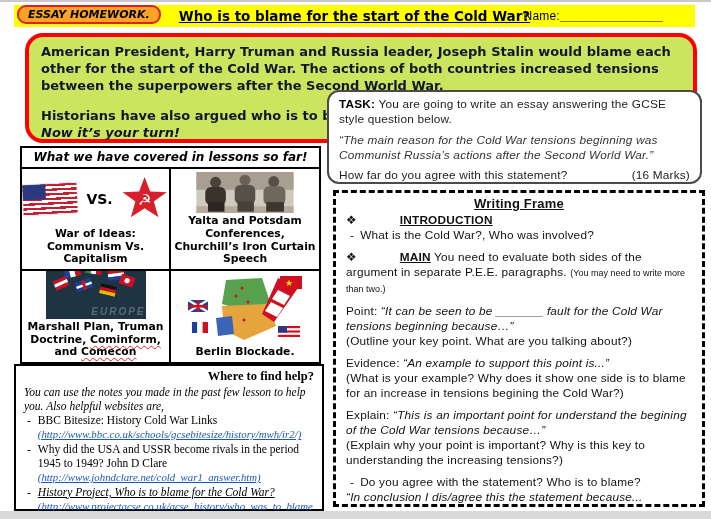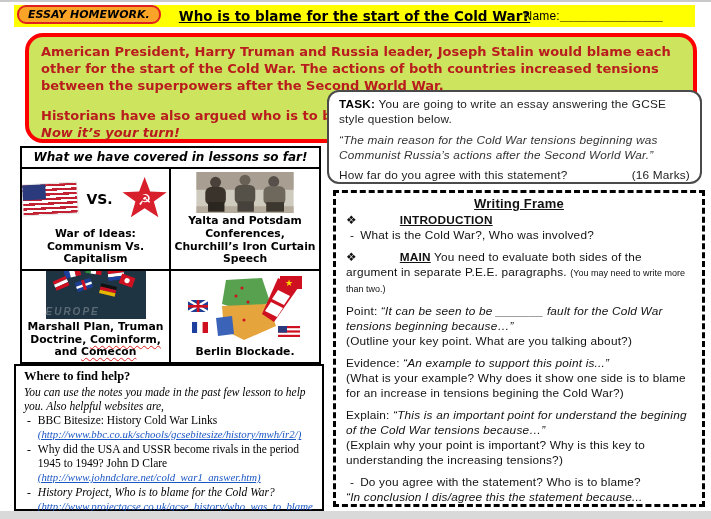--- a/index.html
+++ b/index.html
@@ -21,21 +21,21 @@
     position:absolute; left:140px; right:140px; top:3px; text-align:center;
     font:bold 13.5px "DejaVu Sans", sans-serif; text-decoration:underline; color:#000;
   }
   .name-line { position:absolute; right:32px; top:4px; font:12px "Liberation Sans", sans-serif; color:#000; letter-spacing:.2px; }
   .name-line .nm-underline { font-weight:bold; }
 
   
   .intro-box {
     position:absolute; left:25px; top:31px; width:672px; height:110px;
     background:#cde45f; border:4px solid #fe0000; border-radius:18px;
-    padding:7px 12px; font:600 13px/1.3 "DejaVu Sans", sans-serif; color:#b91c1c;
+    padding:7px 12px; font:600 13px/1.3 "DejaVu Sans", sans-serif; color:#0f172a;
   }
   .intro-box .p2 { margin-top:13px; }
   .intro-box .p3 { font-style:italic; }
 
   
   .task-box {
     position:absolute; left:327px; top:88px; width:375px; height:94px;
     background:#ffffff; border:2px solid #4a4a4a; border-radius:12px;
     padding:5px 10px; font:11.8px/1.27 "Liberation Sans", sans-serif; color:#222; letter-spacing:.2px;
     z-index:5;
@@ -68,36 +68,36 @@
     background:repeating-linear-gradient(180deg,#c22033 0 2.3px,#ffffff 2.3px 4.6px);
     box-shadow:0 0 0 1px rgba(0,0,0,.12); }
   .usflag .canton { position:absolute; left:0; top:0; width:23px; height:15px; background:#2b3a7d; }
   .vs-label { font:bold 14px "DejaVu Sans", sans-serif; }
   .star { width:46px; height:44px; background:#d8202c; display:flex; align-items:center; justify-content:center;
     clip-path:polygon(50% 0%,62% 33%,98% 35%,70% 56%,80% 92%,50% 71%,20% 92%,30% 56%,2% 35%,38% 33%); }
   .star span { color:#fff; font-size:15px; margin-top:3px; }
 
   .photo-wrap, .map-wrap, .marshall-wrap { display:block; margin-bottom:2px; }
   .marshall-wrap { position:relative; width:100px; height:60px; background:#1f3442; }
-  .europe-label { position:absolute; left:0; right:0; bottom:2px; text-align:left;
+  .europe-label { position:absolute; left:0; right:0; bottom:2px; text-align:right;
     font:italic bold 10px "Liberation Sans", sans-serif; color:#5a6b75; letter-spacing:2px; }
 
   
   .help-box {
     position:absolute; left:14px; top:362px; width:310px; height:147px;
     border:2px solid #000; background:#fff; padding:3px 8px;
     font-family:"Liberation Serif", serif; font-size:11.5px; line-height:1.24; color:#000;
   }
-  .help-title { font-weight:bold; font-size:12.5px; }
+  .help-title { font-weight:bold; font-size:12.5px;text-align:right; }
   .help-intro { font-style:italic; }
   .help-item { display:flex; gap:7px; padding-left:3px; }
   .help-item .h-dash { flex:0 0 auto; }
   .help-item .h-body { flex:1; }
   .h-url { font-style:italic; color:#1a56c4; text-decoration:underline; font-size:10.8px; word-break:break-all; }
-  .h-text-italic { font-style:italic; }
+  .h-text-italic { font-style:italic;text-decoration:underline; }
 
   
   .wframe {
     position:absolute; left:333px; top:188px; width:372px; height:317px;
     border:3px dashed #000; background:#fff; padding:3px 10px 2px;
     font:11.8px/15px "Liberation Sans", sans-serif; color:#111; letter-spacing:.2px;
   }
   .wf-title { text-align:center; font-weight:bold; font-size:13px; text-decoration:underline; margin-bottom:2px; }
   .wf-head { font-weight:bold; text-decoration:underline;margin-left:39px; }
   .wf-bullet { margin-right:4px; }

